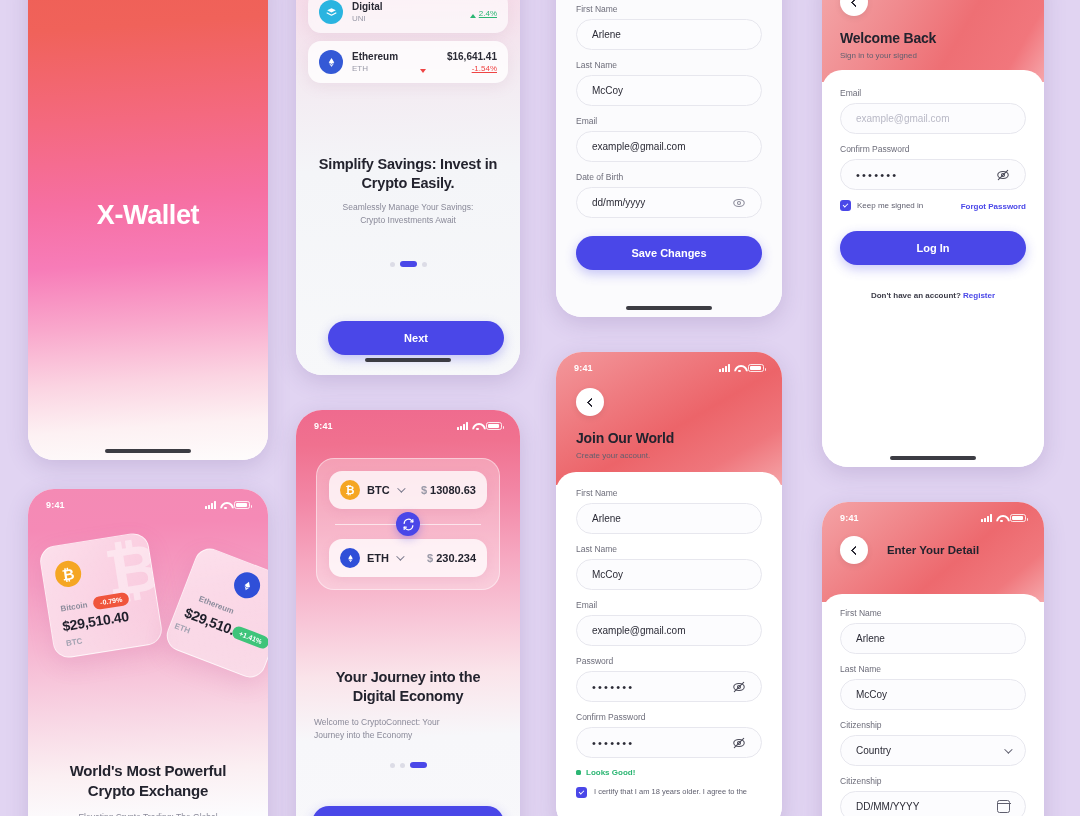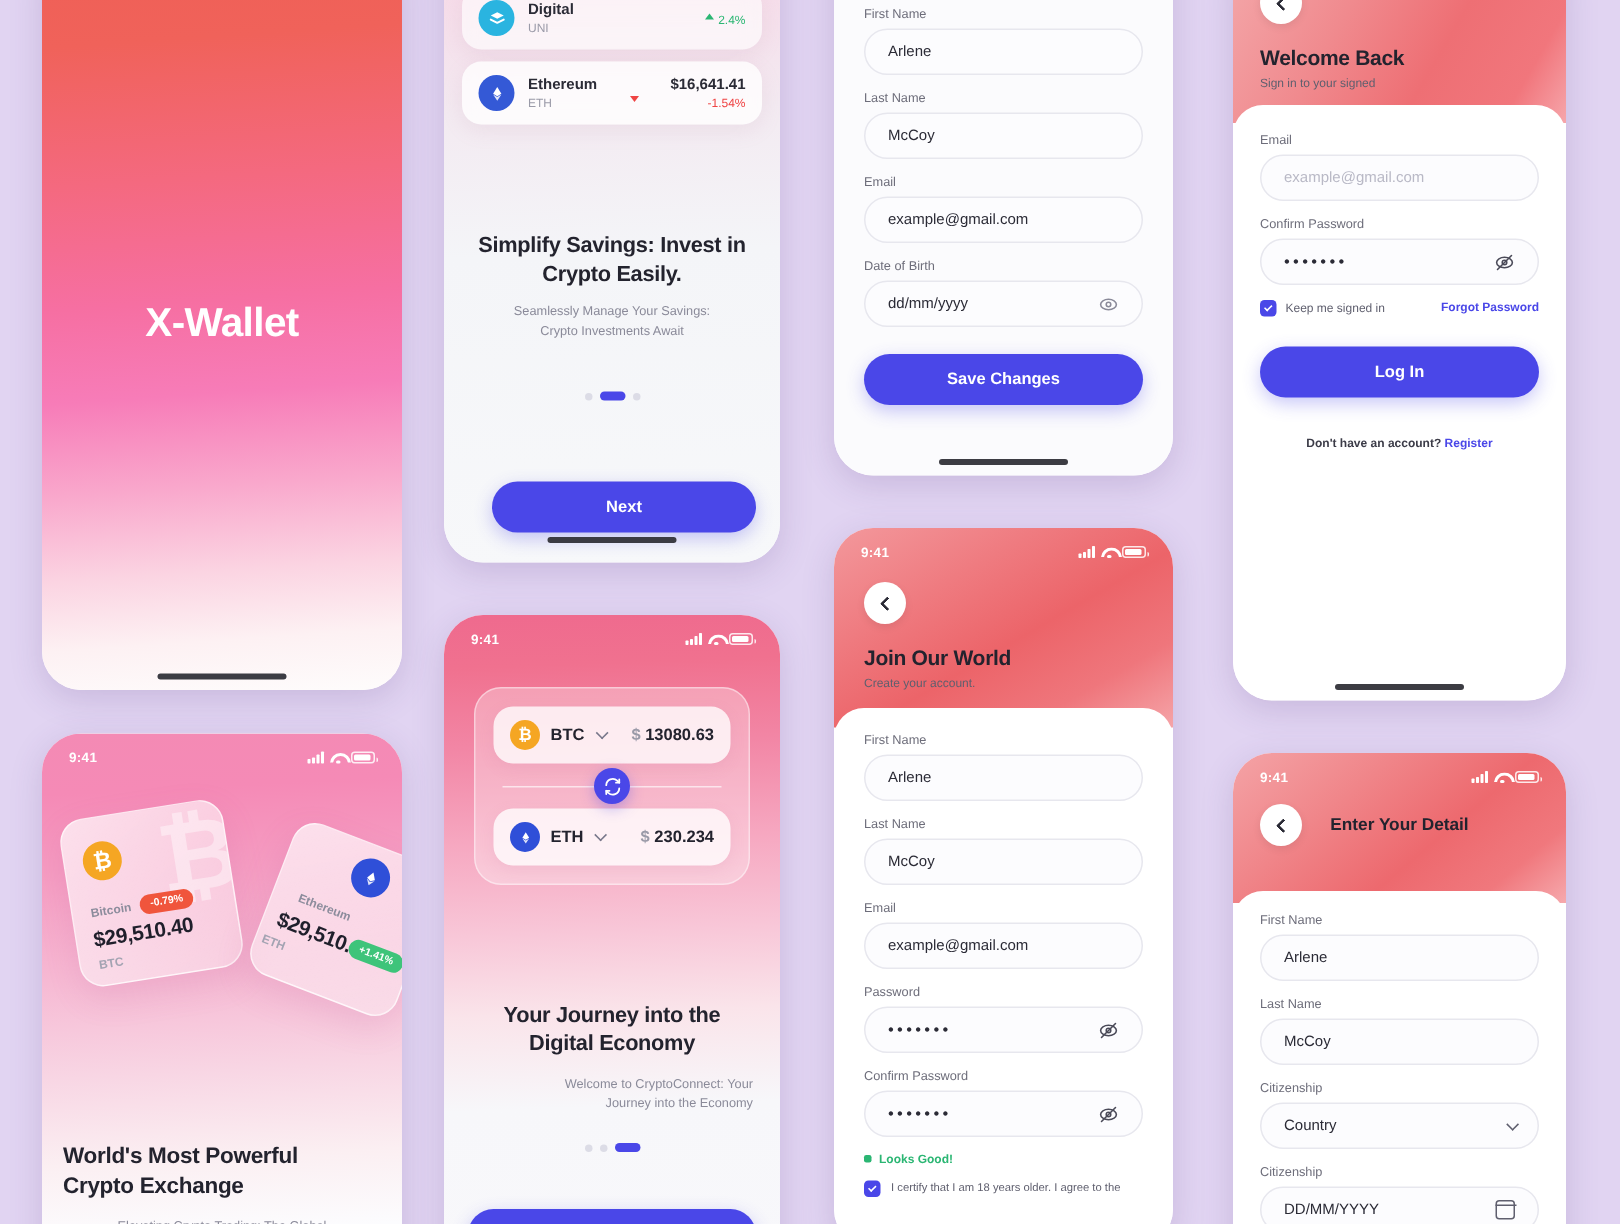--- a/index.html
+++ b/index.html
@@ -113,21 +113,21 @@
     display: flex; align-items: center; padding: 0 11px;
     box-shadow: 0 4px 14px rgba(180,120,160,.12);
   }
   .coin-ico { width: 24px; height: 24px; border-radius: 50%; flex:0 0 auto;
               display:flex;align-items:center;justify-content:center; color:#fff; }
   .coin-meta { margin-left: 9px; flex: 1; }
   .coin-name { font-size: 10px; font-weight: 700; color: #2b2b36; line-height: 1.15; }
   .coin-sym  { font-size: 8px; color: #9a9aa8; margin-top: 1px; }
   .coin-right { text-align: right; }
   .coin-price { font-size: 10px; font-weight: 700; color: #2b2b36; }
-  .coin-chg { font-size: 8px; margin-top: 2px; display:flex; align-items:flex-start; justify-content:flex-end; gap:3px; }
+  .coin-chg { font-size: 8px; margin-top: 2px; display:flex; align-items:flex-end; justify-content:flex-end; gap:3px;text-decoration:underline; }
   .tri-up { width:0;height:0;border-left:3px solid transparent;border-right:3px solid transparent;border-bottom:4px solid #2bb673; }
   .tri-dn { width:0;height:0;border-left:3px solid transparent;border-right:3px solid transparent;border-top:4px solid #ef4444; }
 
   .ob-title { font-size: 14.5px; font-weight: 700; color: #23232e; text-align: center; line-height: 1.28; letter-spacing: -.2px; }
   .ob-sub   { font-size: 8.5px; color: #8a8a99; text-align: center; line-height: 1.55; margin-top: 9px; }
   .dots { display:flex; align-items:center; justify-content:center; gap: 5px; }
   .dot { width: 5px; height: 5px; border-radius: 50%; background: #dcdce6; }
   .dot.active { width: 17px; height: 6px; border-radius: 4px; background: #4a47e8; }
 
   
@@ -140,21 +140,21 @@
     height: 120px; position: relative;
     background: linear-gradient(120deg,#f4a9ab 0%, #f08a8e 35%, #ee6f74 62%, #f1767c 85%, #f6a6ab 100%);
     padding: 26px 18px 0;
   }
   #s4 .h-title { font-size: 14px; font-weight: 700; color: #23232e; margin-top: 14px; letter-spacing: -.2px;}
   #s4 .h-sub { font-size: 8px; color: #5f5f6e; margin-top: 5px; }
   #s4 .sheet {
     position: absolute; top: 108px; left: 0; right: 0; bottom: 0;
     background: #fff; border-radius: 20px 20px 0 0; padding: 18px 18px 0;
   }
-  .row-between { display: flex; align-items: flex-start; justify-content: space-between; }
+  .row-between { display: flex; align-items: flex-end; justify-content: space-between; }
   .link { color: #4a47e8; font-weight: 700; }
 
   
   #s5 { left: 28px; top: 489px; width: 240px; height: 400px; }
   #s5 .screen { background: linear-gradient(177deg,#f48ab4 0%, #f58ab6 10%, #f59ec3 24%, #f6b9d3 40%, #f8d6e4 56%, #fbeff2 70%, #fcfcfe 82%, #ffffff 100%); }
   .xcard {
     position: absolute; border-radius: 16px;
     background: linear-gradient(150deg, rgba(255,255,255,.72), rgba(255,255,255,.34));
     border: 1px solid rgba(255,255,255,.6);
     box-shadow: 0 8px 22px rgba(190,90,150,.16);
@@ -434,21 +434,21 @@
               <path d="M12 16.8l6-3.6-6 8.8-6-8.8z" fill="#fff" opacity=".85"></path>
             </svg>
         </div>
         <div style="position:absolute;left:17px;top:46px;font-size:8px;color:#8c8c9c;font-weight:600;">Ethereum</div>
         <div style="position:absolute;left:9px;top:60px;font-size:14px;font-weight:700;color:#1f1f2b;letter-spacing:-.3px;">$29,510.40</div>
         <div style="position:absolute;left:4px;top:80px;font-size:8px;color:#a3a3b2;font-weight:600;">ETH</div>
         <div class="badge" style="background:#3ec47a;position:absolute;right:4px;top:62px;">+1.41%</div>
       </div>
 
       <div style="position:absolute;left:14px;right:14px;top:272px;">
-        <div style="font-size:15px;font-weight:700;color:#23232e;line-height:1.32;letter-spacing:-.2px;">
+        <div style="font-size:15px;font-weight:700;color:#23232e;text-align:center;line-height:1.32;letter-spacing:-.2px;">
           <div>World's Most Powerful</div>
           <div>Crypto Exchange</div>
         </div>
         <div style="font-size:8.5px;color:#8a8a99;text-align:center;margin-top:11px;">Elevating Crypto Trading: The Global</div>
       </div>
     </div>
   </div>
 
   <div class="phone" id="s6">
     <div class="screen">
@@ -507,21 +507,21 @@
             <b>230.234</b>
           </div>
         </div>
       </div>
 
       <div style="position:absolute;left:18px;right:18px;top:258px;">
         <div style="font-size:14.5px;font-weight:700;color:#23232e;text-align:center;line-height:1.3;letter-spacing:-.2px;">
           <div>Your Journey into the</div>
           <div>Digital Economy</div>
         </div>
-        <div style="font-size:8.5px;color:#8a8a99;text-align:right;margin-top:10px;line-height:1.6;">
+        <div style="font-size:8.5px;color:#8a8a99;text-align:left;margin-top:10px;line-height:1.6;">
           <div>Welcome to CryptoConnect: Your</div>
           <div>Journey into the Economy</div>
         </div>
       </div>
 
       <div class="dots" style="position:absolute;left:0;right:0;top:352px;">
         <span class="dot"></span>
         <span class="dot"></span>
         <span class="dot active"></span>
       </div>

